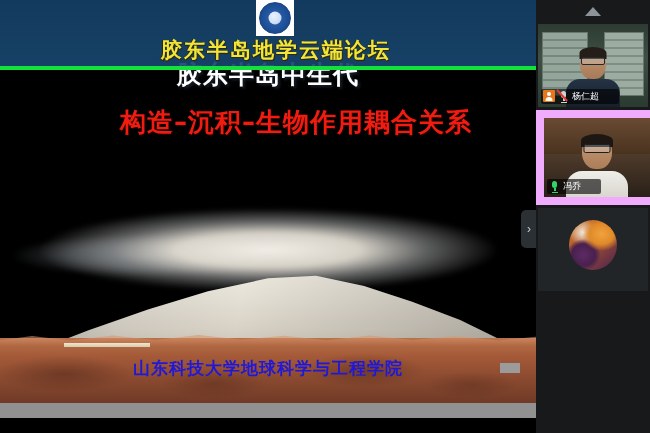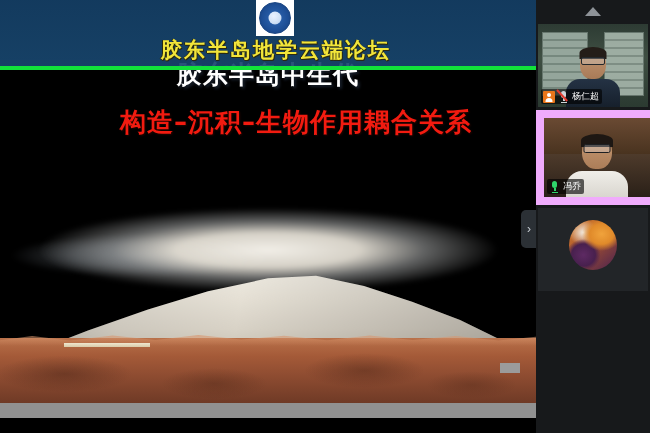--- a/index.html
+++ b/index.html
@@ -165,22 +165,22 @@
   .avatar-wave{position:absolute;left:50%;top:46%;transform:translate(-50%,-50%);
       width:48px;height:52px;border-radius:50%;background:#fdfdfd;overflow:hidden;}
   .avatar-photo{position:absolute;left:50%;top:44%;transform:translate(-50%,-50%);
       width:48px;height:50px;border-radius:50%;overflow:hidden;
       background:
         radial-gradient(ellipse 55% 45% at 68% 28%, #f0a33c 0%, #e08a2a 45%, rgba(224,138,42,0) 75%),
         radial-gradient(ellipse 45% 40% at 30% 70%, #5e2a63 0%, #48204e 55%, rgba(72,32,78,0) 80%),
         radial-gradient(ellipse 40% 35% at 30% 25%, #f4efe6 0%, rgba(244,239,230,0) 75%),
         linear-gradient(140deg,#d9822b 0%,#a6522f 45%,#4a2150 100%);}
 
-  .namebar{position:absolute;left:3px;bottom:3px;display:flex;align-items:flex-end;
-      gap:3px;background:rgba(0,0,0,.62);padding:1px 3px 1px 2px;border-radius:2px;
+  .namebar{position:absolute;left:3px;bottom:3px;display:flex;align-items:flex-start;
+      gap:3px;background:rgba(0,0,0,.62);padding:1px 20px 1px 2px;border-radius:2px;
       max-width:100px;}
   .namebar .nm{font-size:9px;color:#fff;white-space:nowrap;
       font-family:"DejaVu Sans","Liberation Sans",sans-serif;}
   .ic{width:12px;height:12px;flex:none;position:relative;}
   .ic.user{background:#e8761b;border-radius:1px;}
   .ic.user:before{content:"";position:absolute;left:50%;top:2px;transform:translateX(-50%);
       width:4px;height:4px;border-radius:50%;background:#fff;}
   .ic.user:after{content:"";position:absolute;left:50%;bottom:1px;transform:translateX(-50%);
       width:7px;height:4px;border-radius:4px 4px 0 0;background:#fff;}
   .mic{width:11px;height:13px;flex:none;position:relative;}
@@ -204,20 +204,21 @@
       <div class="cap2"></div>
       <div class="cap"></div>
       <div class="peak"></div>
       <div class="peakshade"></div>
       <div class="fore"></div>
       <div class="foretex"></div>
       <div class="shelf"></div>
 
       <div class="stitle">胶东半岛中生代</div>
       <div class="ssub">构造–沉积–生物作用耦合关系</div>
+      <div class="saff">山东科技大学地球科学与工程学院</div>
 
       <div class="artifact"></div>
     </div>
 
     <div id="banner">
       <div class="logo">
         <div class="seal"></div>
       </div>
       <div class="btitle">胶东半岛地学云端论坛</div>
     </div>

